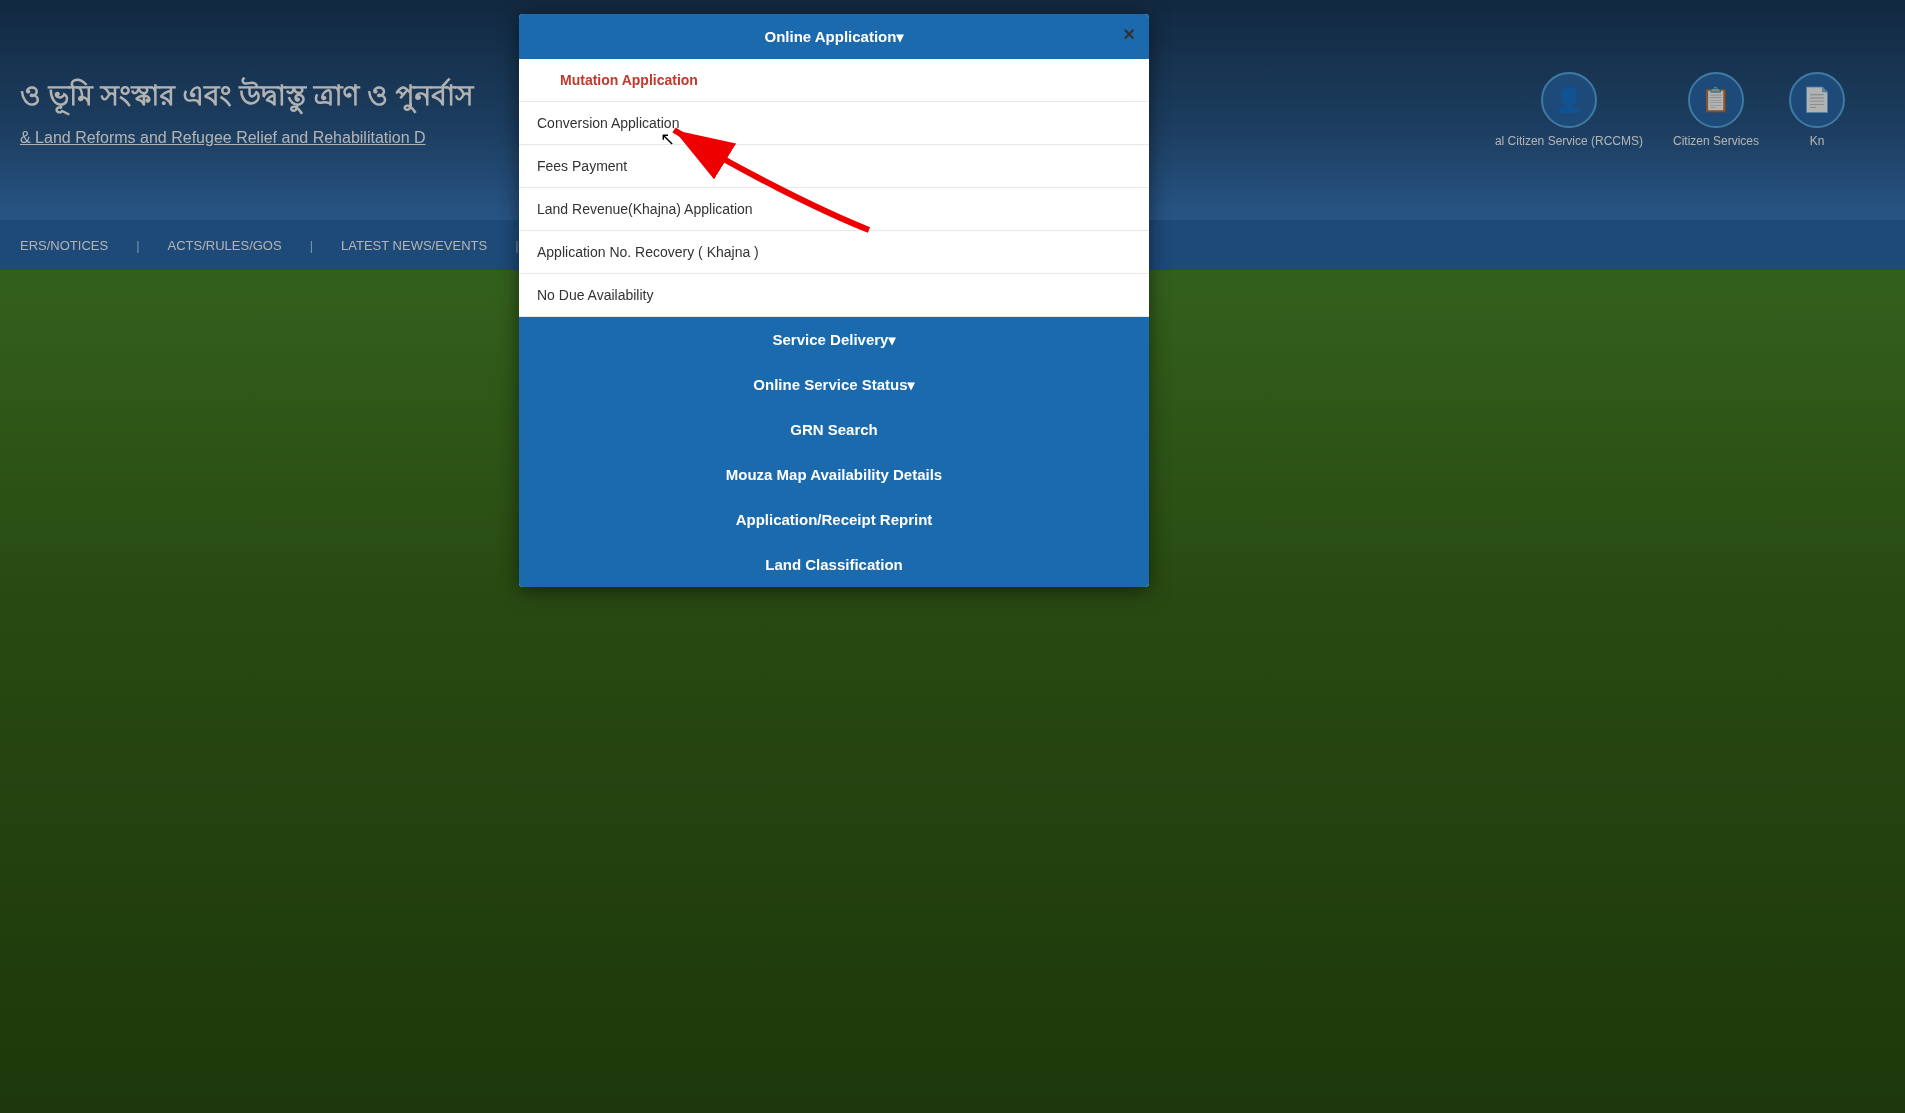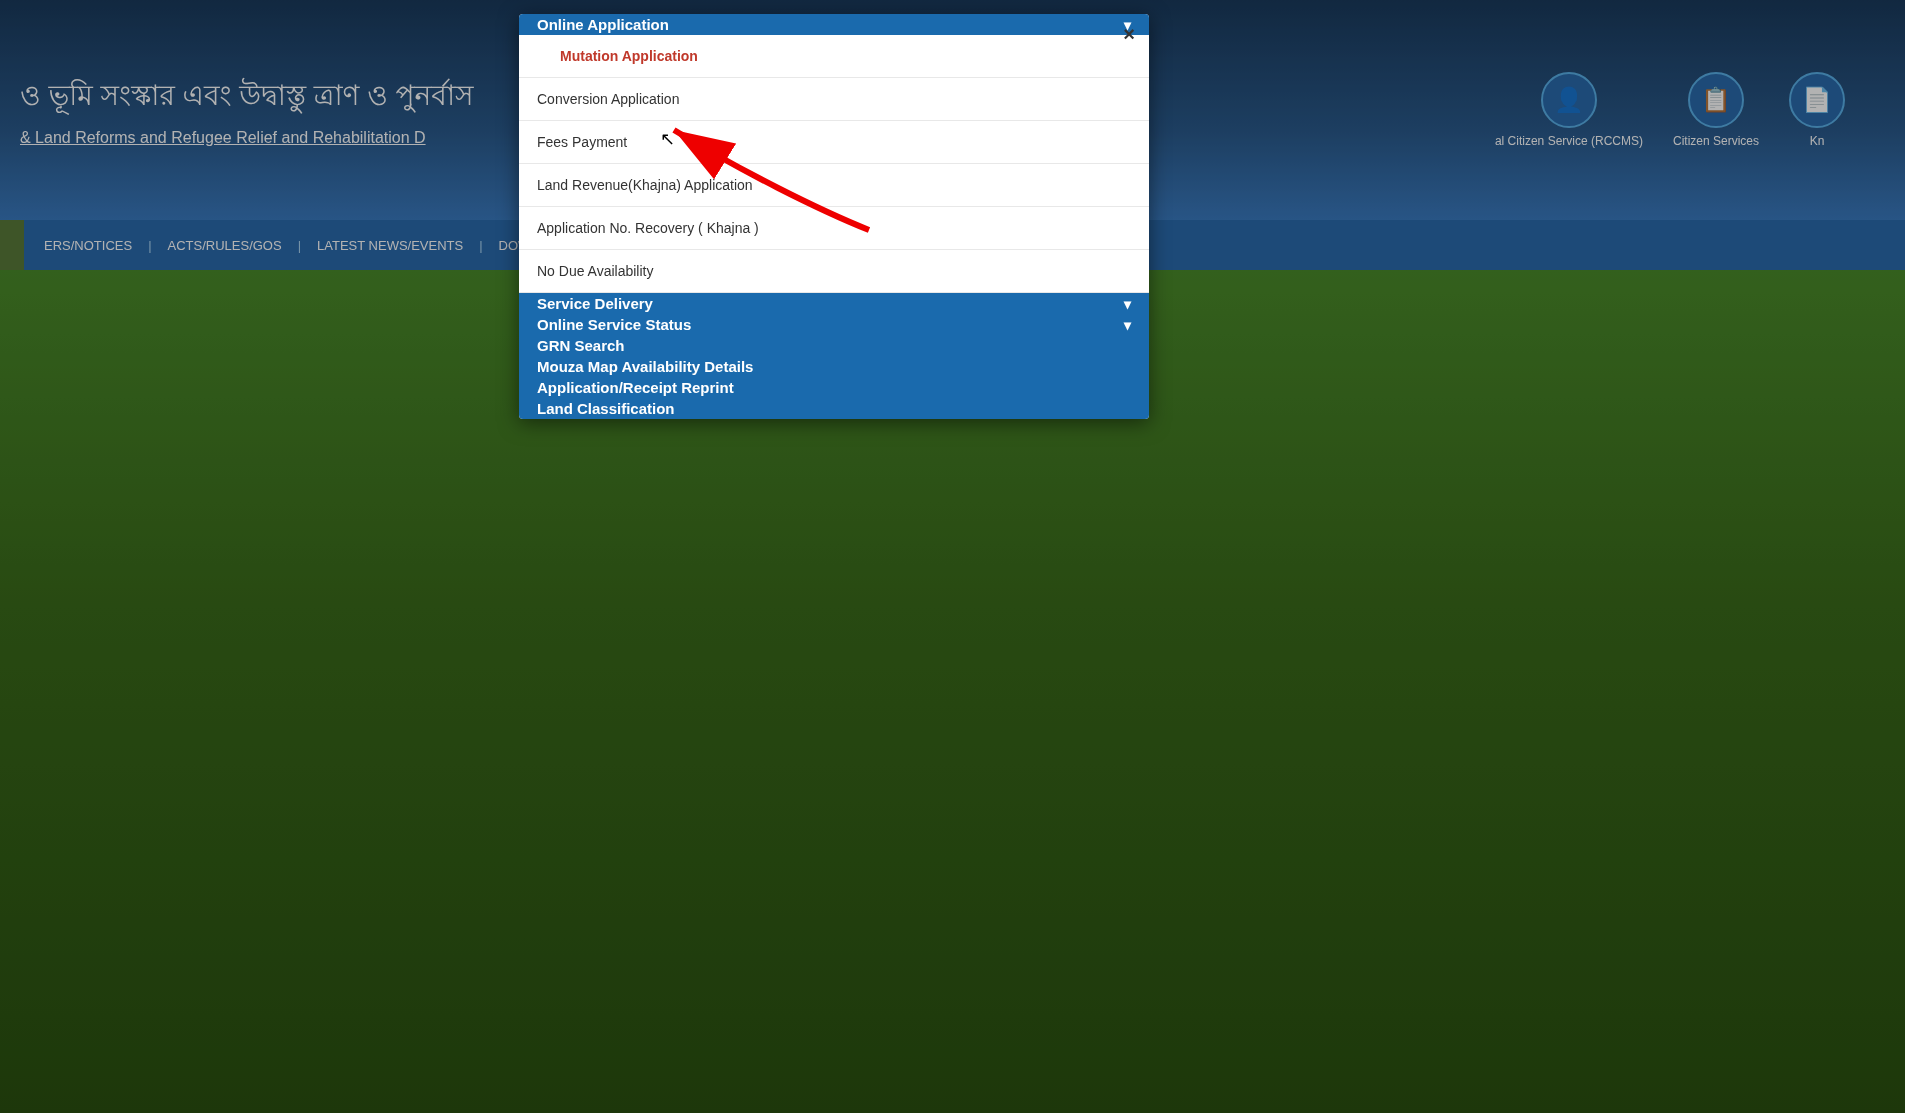--- a/index.html
+++ b/index.html
@@ -33,21 +33,21 @@
       padding: 0 20px;
     }
 
     .header-text-area {
       flex: 1;
     }
 
     .header-bengali {
       color: #fff;
       font-size: 28px;
-      font-weight: normal;
+      font-weight: bold;
       margin-bottom: 8px;
     }
 
     .header-english {
       color: #fff;
       font-size: 16px;
       text-decoration: underline;
     }
 
     .header-icons {
@@ -84,22 +84,21 @@
       position: absolute;
       top: 220px;
       left: 0;
       right: 0;
       height: 50px;
       background: #2a6aad;
       z-index: 1;
       display: flex;
       align-items: center;
       padding: 0 20px;
-      gap: 16px;
-      margin-left: 24px;
+      gap: 28px;
     }
 
     .nav-item {
       color: #fff;
       font-size: 13px;
       cursor: pointer;
       white-space: nowrap;
     }
 
     .nav-separator {
@@ -150,25 +149,25 @@
       line-height: 1;
       background: none;
       border: none;
       font-weight: bold;
     }
 
     
     .section-header {
       background: #1a6aad;
       color: #fff;
-      padding: 2px 18px;
+      padding: 14px 18px;
       font-size: 15px;
       font-weight: bold;
       display: flex;
-      justify-content: space-between;
+      justify-content: center;
       align-items: center;
       cursor: pointer;
     }
 
     .section-header .chevron {
       font-size: 14px;
     }
 
     
     .menu-item {

